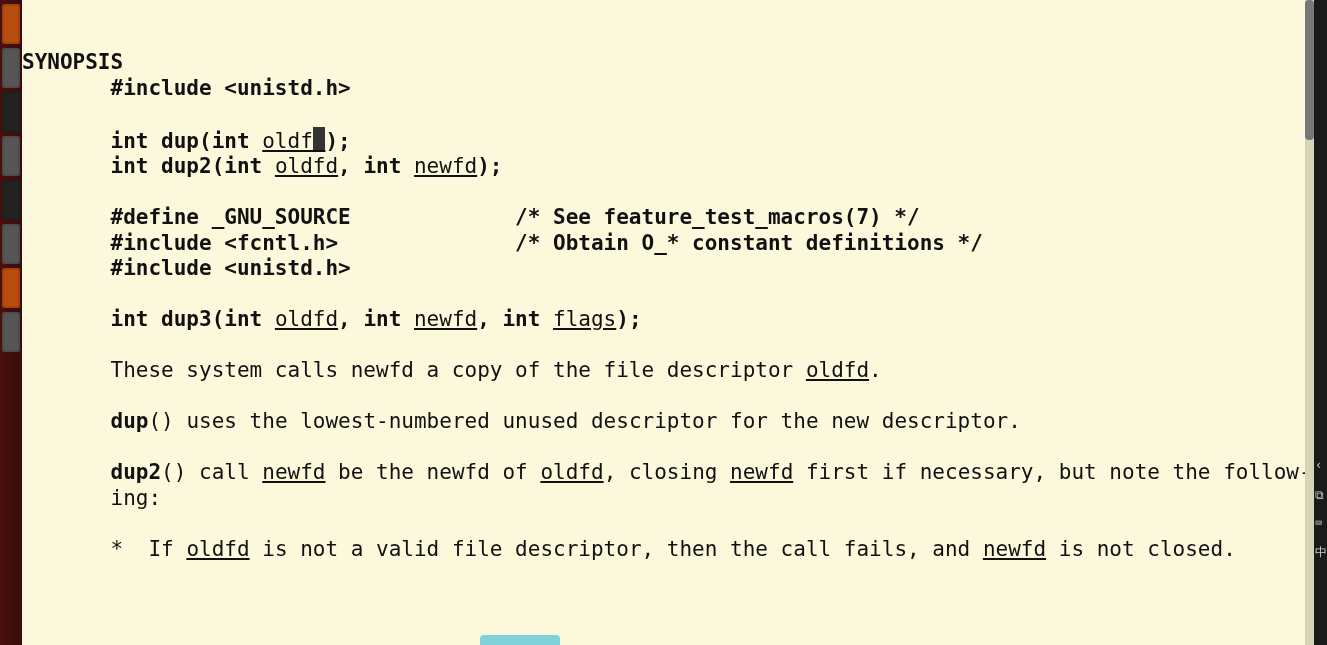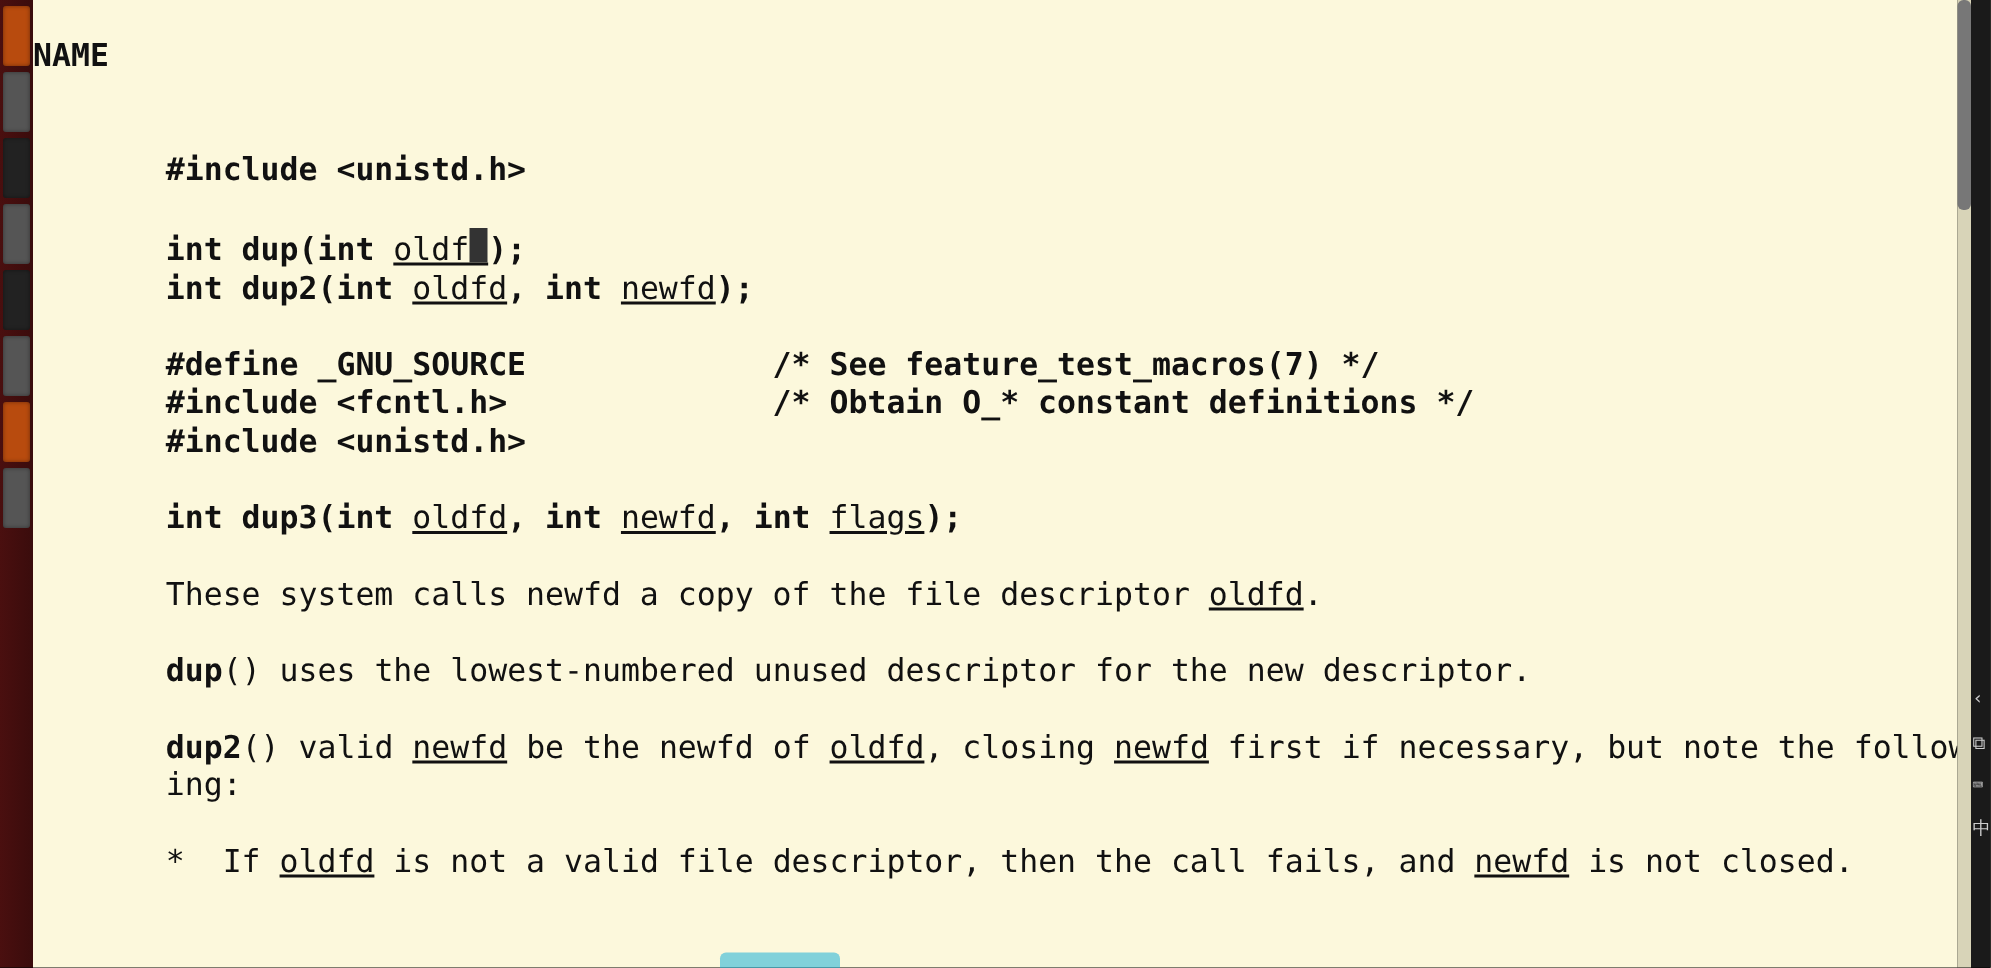--- a/index.html
+++ b/index.html
@@ -120,38 +120,38 @@
   <div class="item gray"></div>
   <div class="item dark"></div>
   <div class="item gray"></div>
   <div class="item dark"></div>
   <div class="item gray"></div>
   <div class="item orange"></div>
   <div class="item gray"></div>
 </div>
 
 <div class="content-area">
-<pre class="inner block"><span class="section-head">NAME</span>
+<pre class="inner block">
 
-<span class="bold">       #include &lt;unistd.h&gt;</span>
+<span class="section-head">SYNOPSIS</span><span class="bold">       #include &lt;unistd.h&gt;</span>
 
 <span class="bold">       int dup(int </span><span class="ul">oldfd</span><span class="cursor-block"></span><span class="bold">);</span>
 <span class="bold">       int dup2(int </span><span class="ul">oldfd</span><span class="bold">, int </span><span class="ul">newfd</span><span class="bold">);</span>
 
 <span class="bold">       #define _GNU_SOURCE             /* See feature_test_macros(7) */</span>
 <span class="bold">       #include &lt;fcntl.h&gt;              /* Obtain O_* constant definitions */</span>
 <span class="bold">       #include &lt;unistd.h&gt;</span>
 
 <span class="bold">       int dup3(int </span><span class="ul">oldfd</span><span class="bold">, int </span><span class="ul">newfd</span><span class="bold">, int </span><span class="ul">flags</span><span class="bold">);</span>
 
 <span>       These system calls newfd a copy of the file descriptor </span><span class="ul">oldfd</span><span>.</span>
 
 <span>       </span><span class="bold">dup</span><span>() uses the lowest-numbered unused descriptor for the new descriptor.</span>
 
-<span>       </span><span class="bold">dup2</span><span>() valid </span><span class="ul">newfd</span><span> be the newfd of </span><span class="ul">oldfd</span><span>, closing </span><span class="ul">newfd</span><span> first if necessary, but note the follow-</span>
+<span>       </span><span class="bold">dup2</span><span>() call </span><span class="ul">newfd</span><span> be the newfd of </span><span class="ul">oldfd</span><span>, closing </span><span class="ul">newfd</span><span> first if necessary, but note the follow-</span>
 <span>       ing:</span>
 
 <span>       *  If </span><span class="ul">oldfd</span><span> is not a valid file descriptor, then the call fails, and </span><span class="ul">newfd</span><span> is not closed.</span>
 
 </pre>
 </div>
 
 <div class="scrollbar">
   <div class="thumb"></div>
 </div>

